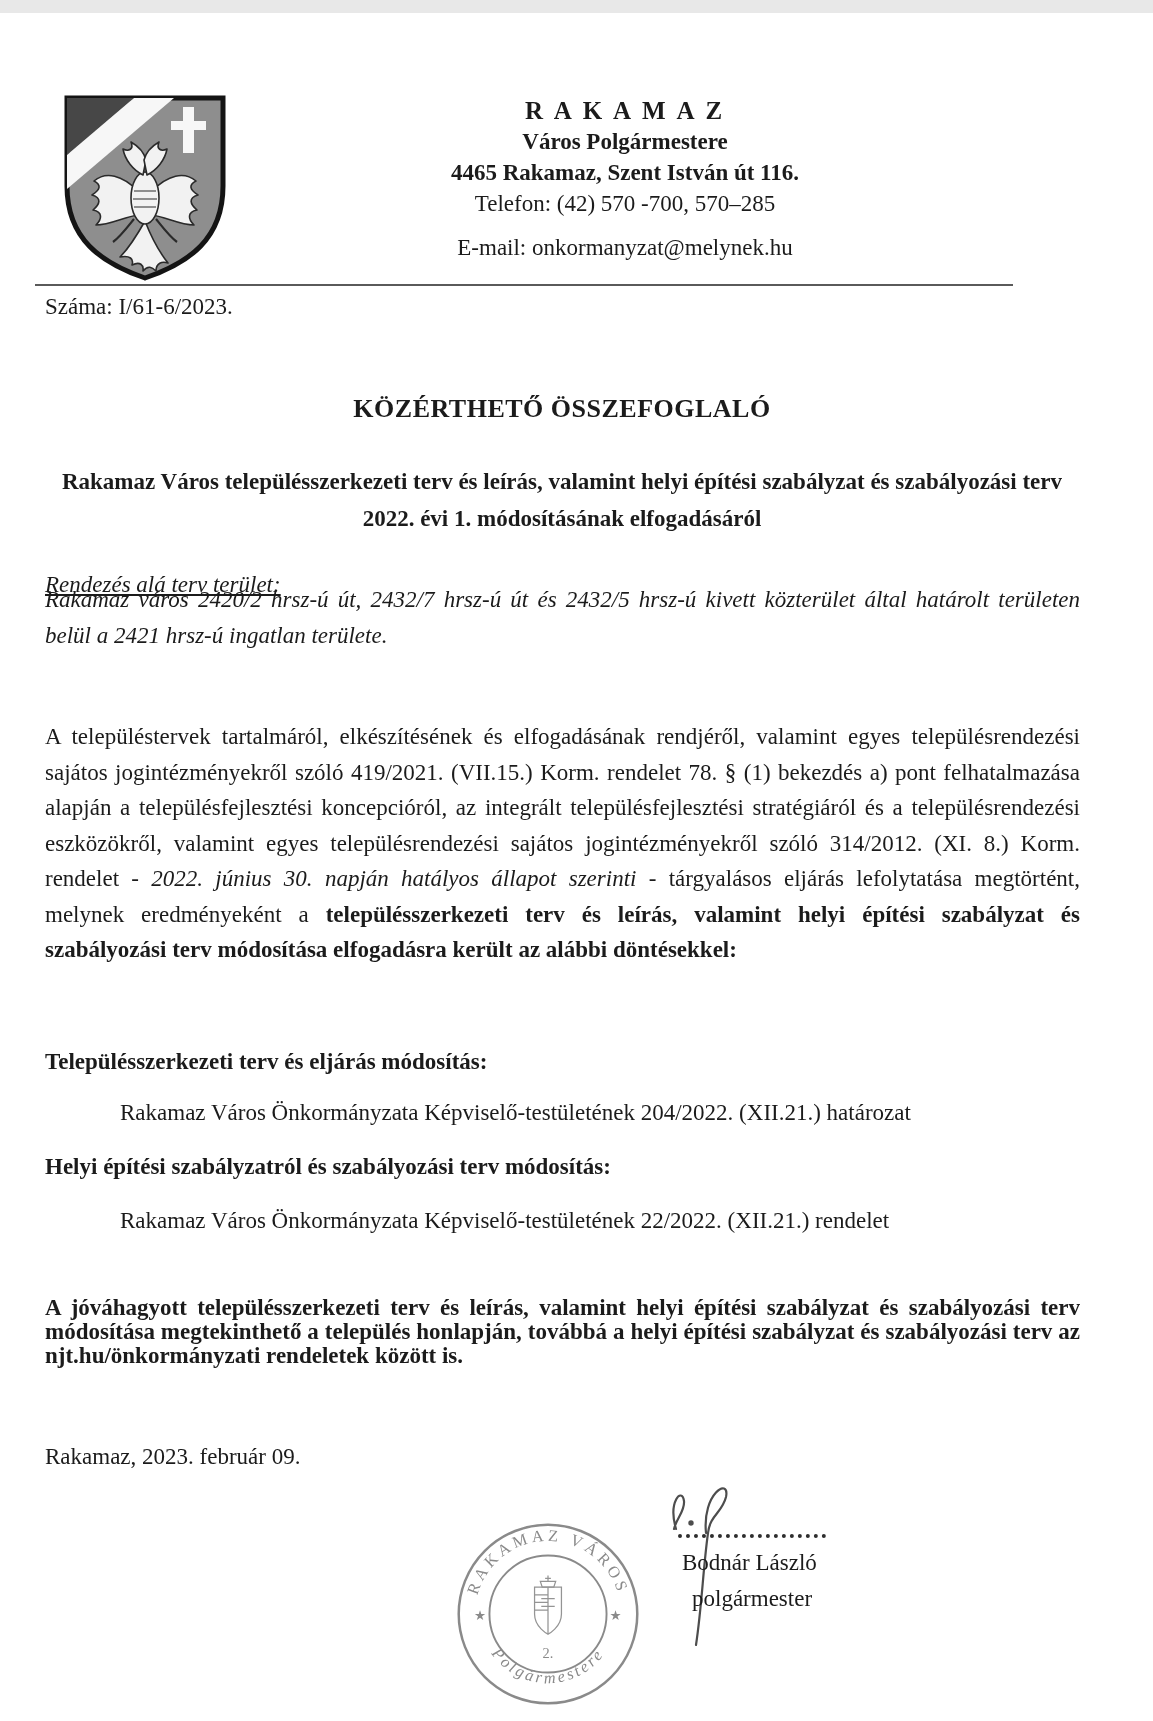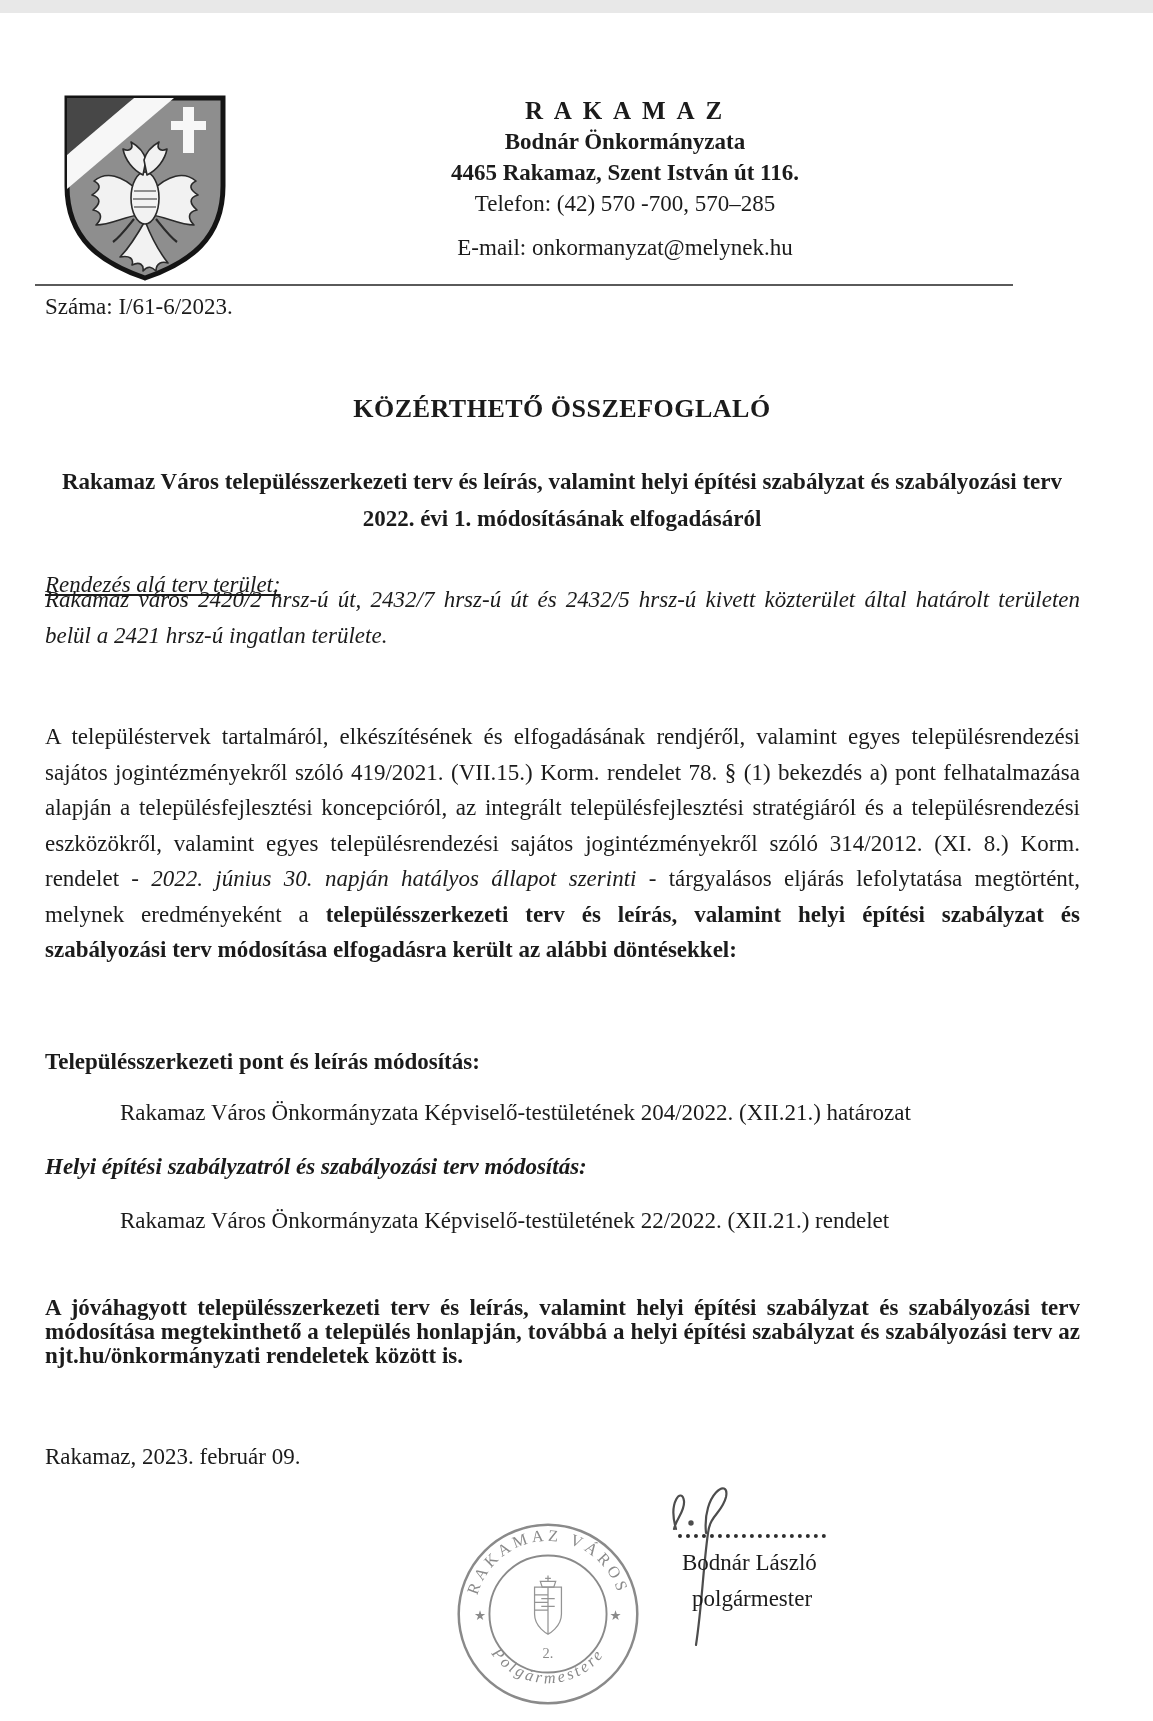--- a/index.html
+++ b/index.html
@@ -24,21 +24,21 @@
   
   .area-heading{position:absolute;left:45px;top:559px;font-size:23px;font-style:italic;text-decoration:underline;}
   .area-body{position:absolute;left:45px;top:569px;width:1035px;font-size:23px;font-style:italic;line-height:36px;text-align:justify;}
   
   .main-para{position:absolute;left:45px;top:706px;width:1035px;font-size:23px;line-height:35.5px;text-align:justify;margin:0;}
   .it{font-style:italic;}
   .bd{font-weight:bold;}
   
   .dec-h1{position:absolute;left:45px;top:1036px;font-size:23px;font-weight:bold;}
   .dec-i1{position:absolute;left:120px;top:1087px;font-size:23px;}
-  .dec-h2{position:absolute;left:45px;top:1141px;font-size:23px;font-weight:bold;font-style:italic;}
+  .dec-h2{position:absolute;left:45px;top:1141px;font-size:23px;font-weight:bold;}
   .dec-i2{position:absolute;left:120px;top:1195px;font-size:23px;}
   
   .closing{position:absolute;left:45px;top:1283px;width:1035px;font-size:23px;font-weight:bold;line-height:24px;text-align:justify;margin:0;}
   .dateline{position:absolute;left:45px;top:1431px;font-size:23px;}
   
   .seal{position:absolute;left:452px;top:1505px;width:192px;height:192px;}
   .sig-squiggle{position:absolute;left:658px;top:1464px;width:130px;height:175px;}
   .sig-dots{position:absolute;left:678px;top:1499px;width:148px;height:22px;border-bottom:4px dotted #2e2e2e;}
   .sig-name{position:absolute;left:682px;top:1537px;font-size:23px;}
   .sig-role{position:absolute;left:692px;top:1573px;font-size:23px;}
@@ -67,38 +67,38 @@
         <ellipse cx="85" cy="107" rx="14" ry="26"></ellipse>
         <path d="M83,84 C73,79 65,69 63,58 C69,61 74,58 71,51 C78,55 84,61 86,69 Z"></path>
         <path d="M87,84 C97,79 105,69 107,58 C101,61 96,58 99,51 C92,55 86,61 84,69 Z"></path>
         <path d="M74,100 h22 M73,108 h24 M74,116 h22" fill="none" stroke-width="1.1"></path>
       </g>
     </g>
   </svg>
 
   <div class="header-text">
     <div class="h-city">R A K A M A Z</div>
-    <div class="h-org">Bodnár Önkormányzata</div>
+    <div class="h-org">Város Polgármestere</div>
     <div class="h-addr">4465 Rakamaz, Szent István út 116.</div>
     <div class="h-phone">Telefon: (42) 570 -700, 570–285</div>
     <div class="h-email">E-mail: onkormanyzat@melynek.hu</div>
   </div>
 
   <div class="rule"></div>
   <div class="szama">Száma: I/61-6/2023.</div>
 
   <div class="doc-title">KÖZÉRTHETŐ ÖSSZEFOGLALÓ</div>
   <div class="doc-subtitle">Rakamaz Város településszerkezeti terv és leírás, valamint helyi építési szabályzat és szabályozási terv 2022. évi 1. módosításának elfogadásáról</div>
 
   <div class="area-heading">Rendezés alá terv terület:</div>
   <div class="area-body">Rakamaz város 2420/2 hrsz-ú út, 2432/7 hrsz-ú út és 2432/5 hrsz-ú kivett közterület által határolt területen belül a 2421 hrsz-ú ingatlan területe.</div>
 
   <p class="main-para"><span>A településtervek tartalmáról, elkészítésének és elfogadásának rendjéről, valamint egyes településrendezési sajátos jogintézményekről szóló 419/2021. (VII.15.) Korm. rendelet 78. § (1) bekezdés a) pont felhatalmazása alapján a településfejlesztési koncepcióról, az integrált településfejlesztési stratégiáról és a településrendezési eszközökről, valamint egyes településrendezési sajátos jogintézményekről szóló 314/2012. (XI. 8.) Korm. rendelet - </span><span class="it">2022. június 30. napján hatályos állapot szerinti</span><span> - tárgyalásos eljárás lefolytatása megtörtént, melynek eredményeként a </span><span class="bd">településszerkezeti terv és leírás, valamint helyi építési szabályzat és szabályozási terv módosítása elfogadásra került az alábbi döntésekkel:</span></p>
 
-  <div class="dec-h1">Településszerkezeti pont és leírás módosítás:</div>
+  <div class="dec-h1">Településszerkezeti terv és eljárás módosítás:</div>
   <div class="dec-i1">Rakamaz Város Önkormányzata Képviselő-testületének 204/2022. (XII.21.) határozat</div>
   <div class="dec-h2">Helyi építési szabályzatról és szabályozási terv módosítás:</div>
   <div class="dec-i2">Rakamaz Város Önkormányzata Képviselő-testületének 22/2022. (XII.21.) rendelet</div>
 
   <p class="closing">A jóváhagyott településszerkezeti terv és leírás, valamint helyi építési szabályzat és szabályozási terv módosítása megtekinthető a település honlapján, továbbá a helyi építési szabályzat és szabályozási terv az njt.hu/önkormányzati rendeletek között is.</p>
 
   <div class="dateline">Rakamaz, 2023. február 09.</div>
 
   <svg class="seal" viewBox="0 0 200 200" aria-hidden="true">
     <defs>

